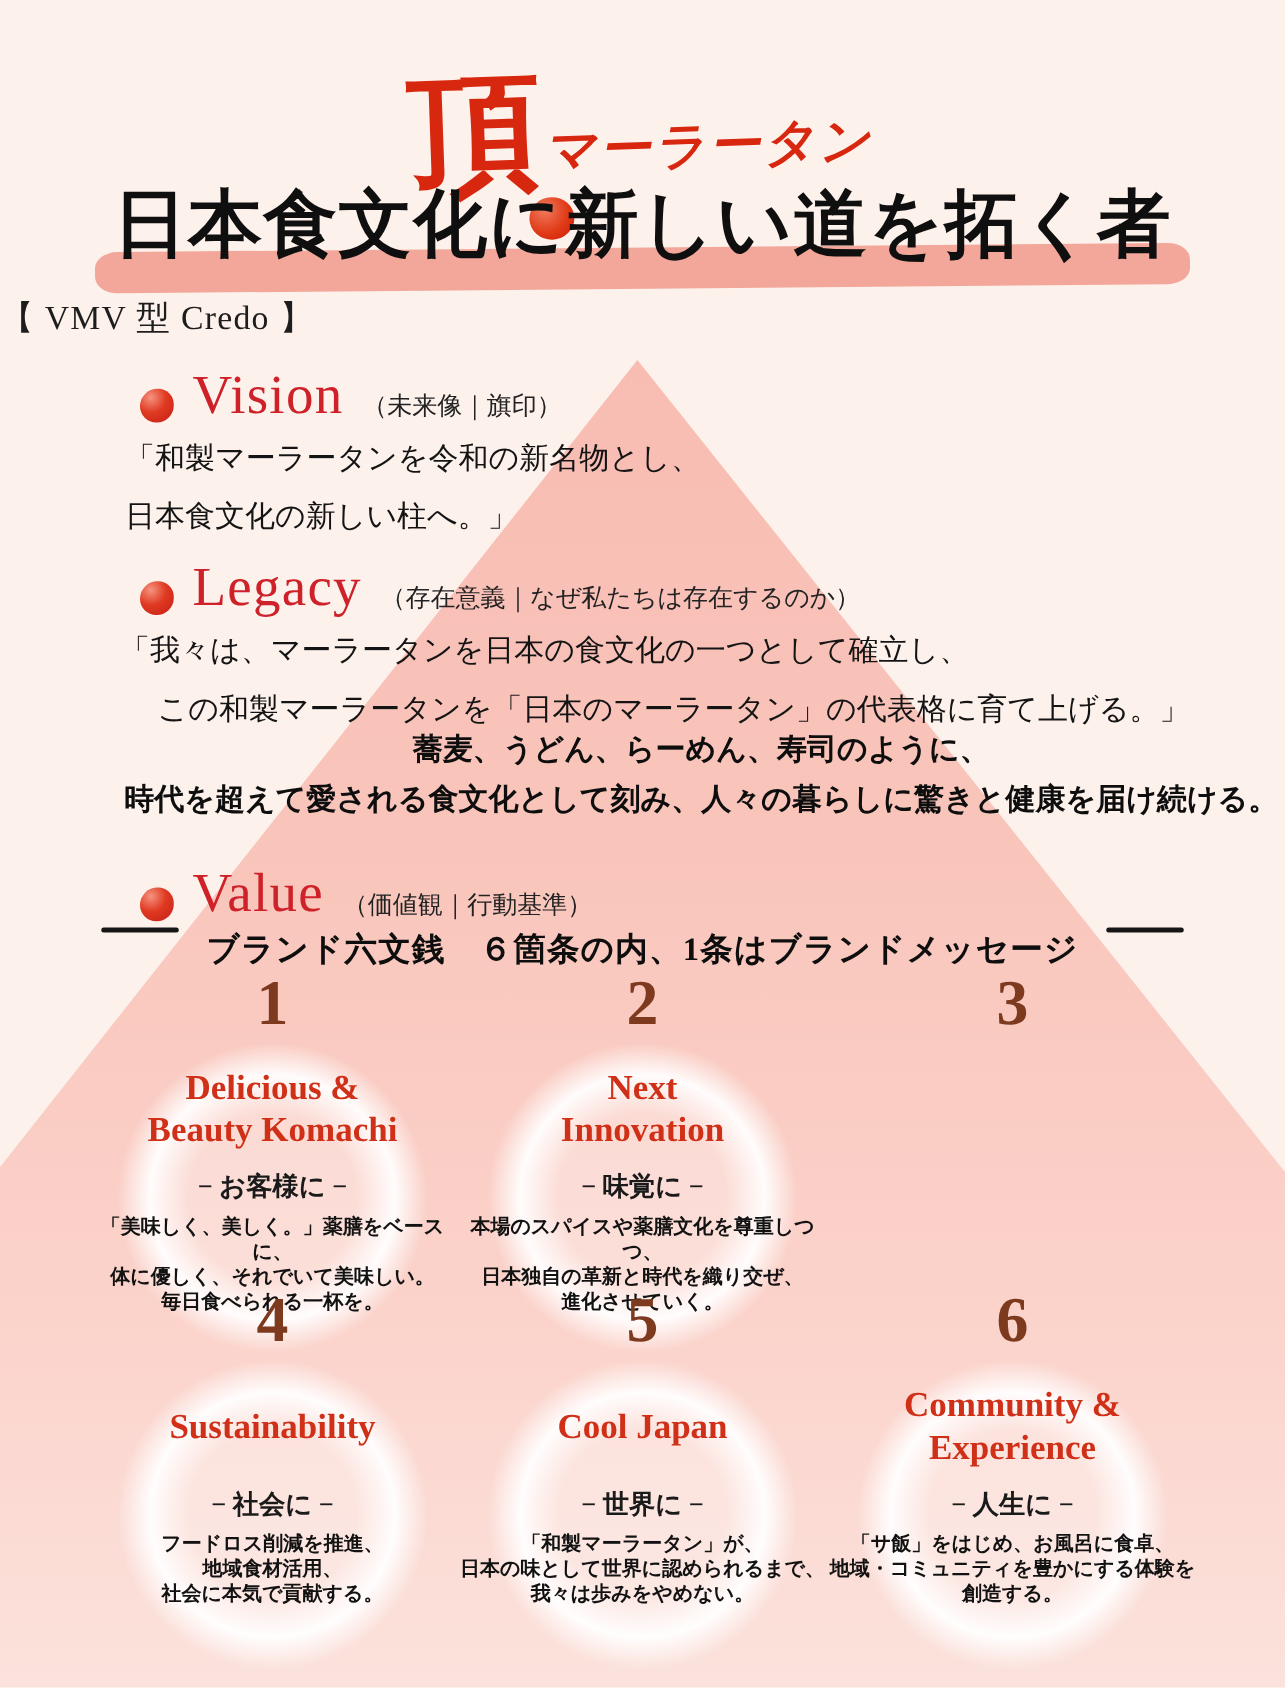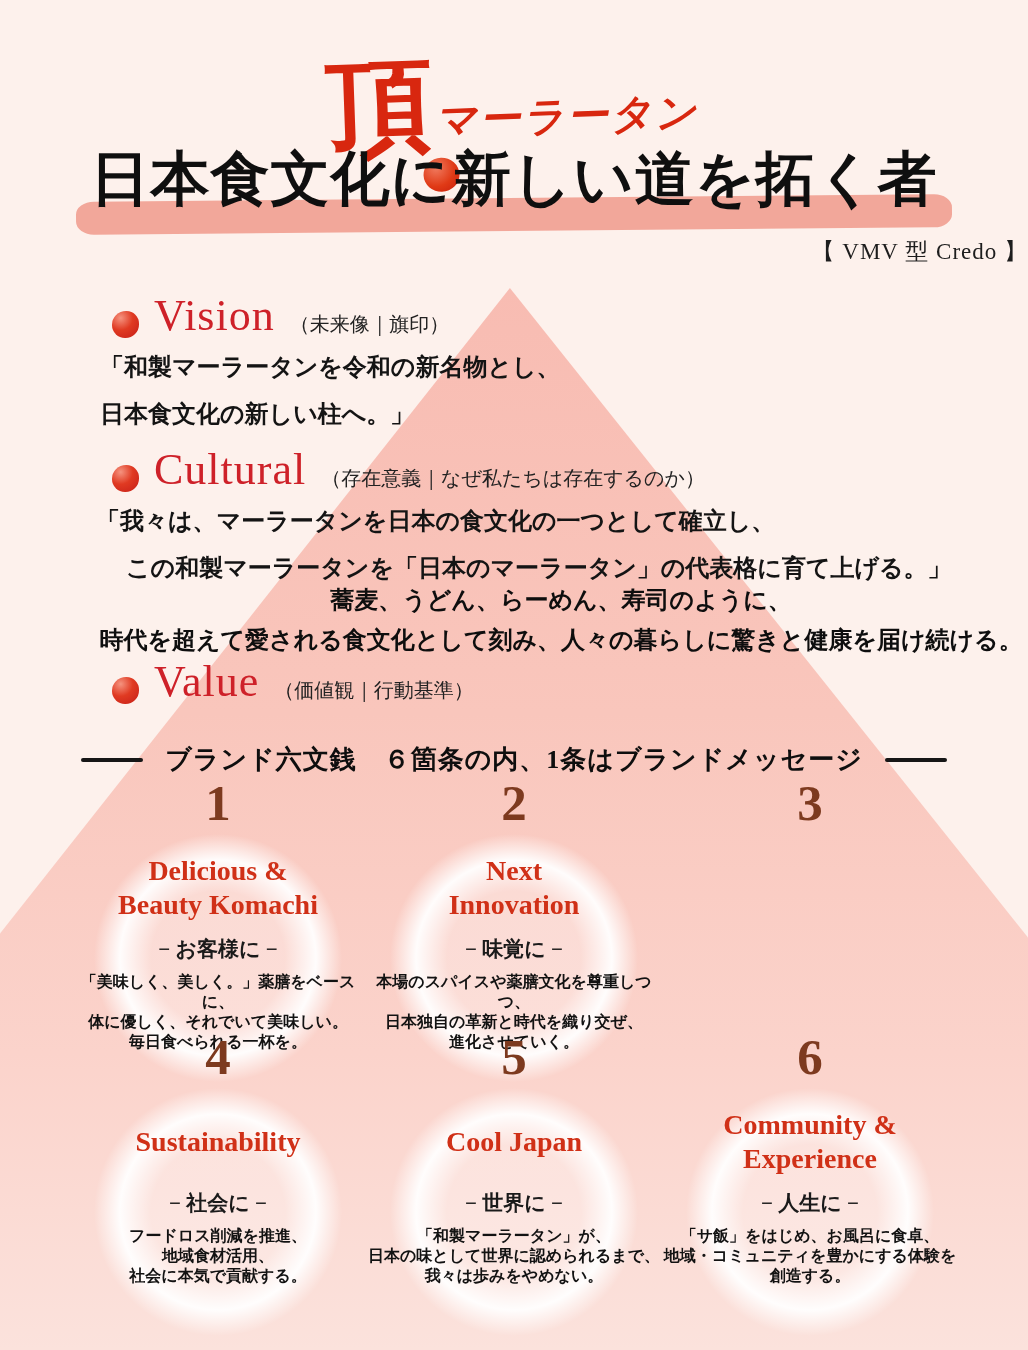--- a/index.html
+++ b/index.html
@@ -20,35 +20,35 @@
   .logo-kanji{position:relative;font-size:106px;line-height:1;font-weight:700;color:#d8270f;transform:rotate(-2deg);}
   .logo-sun{position:absolute;top:-2px;right:-26px;width:36px;height:34px;border-radius:50%;
     background:radial-gradient(circle at 35% 30%,#f07a5e 0%,#e03a16 55%,#c81d0c 100%);}
   .logo-kana{font-size:41px;font-weight:700;color:#d8270f;letter-spacing:2px;
     transform:skewX(-12deg) rotate(-2deg);margin:0 0 16px 6px;}
   
   .title-wrap{top:140px;left:0;width:100%;text-align:center;}
   .brush{position:absolute;z-index:1;top:58px;left:76px;width:876px;height:33px;background:#f2a79a;
     border-radius:18px/13px;transform:rotate(-0.5deg);}
   .main-title{position:relative;z-index:2;font-size:59px;font-weight:700;letter-spacing:1px;color:#0f0f0f;}
-  .credo{top:236px;left:0;width:100%;text-align:right;font-size:23px;letter-spacing:1px;color:#1d1d1d;}
+  .credo{top:236px;left:0;width:100%;text-align:left;font-size:27px;letter-spacing:1px;color:#1d1d1d;}
   
   .section-heading{display:flex;align-items:flex-end;gap:15px;left:112px;}
   .dot{width:27px;height:27px;border-radius:52% 46% 50% 48%;
     background:radial-gradient(circle at 32% 26%,#f5937f 0%,#e03a22 45%,#c51d17 100%);}
   .sec-label{font-size:44px;color:#ce2129;letter-spacing:1px;line-height:1;}
   .sec-annotation{font-size:20px;font-weight:400;color:#222;margin-top:16px;}
-  .jp-lines{font-size:24px;line-height:47px;color:#141414;font-weight:700;}
+  .jp-lines{font-size:24px;line-height:47px;color:#141414;font-weight:400;}
   .vision-text{top:344px;left:100px;}
   .mission-text{top:498px;left:96px;}
   .mission-text .line2{padding-left:30px;}
   .statement{top:580px;left:0;width:100%;text-align:center;font-size:24px;font-weight:800;
     line-height:40px;white-space:pre-line;color:#0e0e0e;margin-left:47px;}
   
-  .banner{top:742px;left:0;width:100%;display:flex;align-items:center;justify-content:center;gap:22px;}
+  .banner{top:742px;left:0;width:100%;display:flex;align-items:flex-start;justify-content:center;gap:22px;}
   .banner-line{width:62px;height:4px;background:#161616;border-radius:2px;}
   .banner-text{font-size:26px;font-weight:800;letter-spacing:1px;color:#0e0e0e;}
   
   .values-row{left:0;width:100%;display:flex;justify-content:space-between;
     padding:0 72px;box-sizing:border-box;}
   .row1{top:778px;} .row2{top:1032px;}
   .value-card{width:292px;text-align:center;}
   .value-number{font-size:51px;line-height:1;font-weight:700;color:#7d3a1f;}
   .value-circle{width:248px;height:248px;margin:5px auto 0;border-radius:50%;box-sizing:border-box;
     padding-top:20px;position:relative;
@@ -83,31 +83,31 @@
     <span class="sec-label">Vision</span>
     <span class="sec-annotation">（未来像｜旗印）</span>
   </div>
   <div class="layer jp-lines vision-text">
     <div>「和製マーラータンを令和の新名物とし、</div>
     <div>日本食文化の新しい柱へ。」</div>
   </div>
 
   <div class="layer section-heading" style="top:448px;">
     <span class="dot"></span>
-    <span class="sec-label">Cultural</span>
+    <span class="sec-label">Legacy</span>
     <span class="sec-annotation">（存在意義｜なぜ私たちは存在するのか）</span>
   </div>
   <div class="layer jp-lines mission-text">
     <div>「我々は、マーラータンを日本の食文化の一つとして確立し、</div>
     <div class="line2">この和製マーラータンを「日本のマーラータン」の代表格に育て上げる。」</div>
   </div>
   <div class="layer statement">蕎麦、うどん、らーめん、寿司のように、
 時代を超えて愛される食文化として刻み、人々の暮らしに驚きと健康を届け続ける。</div>
 
-  <div class="layer section-heading" style="top:660px;">
+  <div class="layer section-heading" style="top:693px;">
     <span class="dot"></span>
     <span class="sec-label">Value</span>
     <span class="sec-annotation">（価値観｜行動基準）</span>
   </div>
   <div class="layer banner">
     <span class="banner-line"></span>
     <span class="banner-text">ブランド六文銭　６箇条の内、1条はブランドメッセージ</span>
     <span class="banner-line"></span>
   </div>
 

